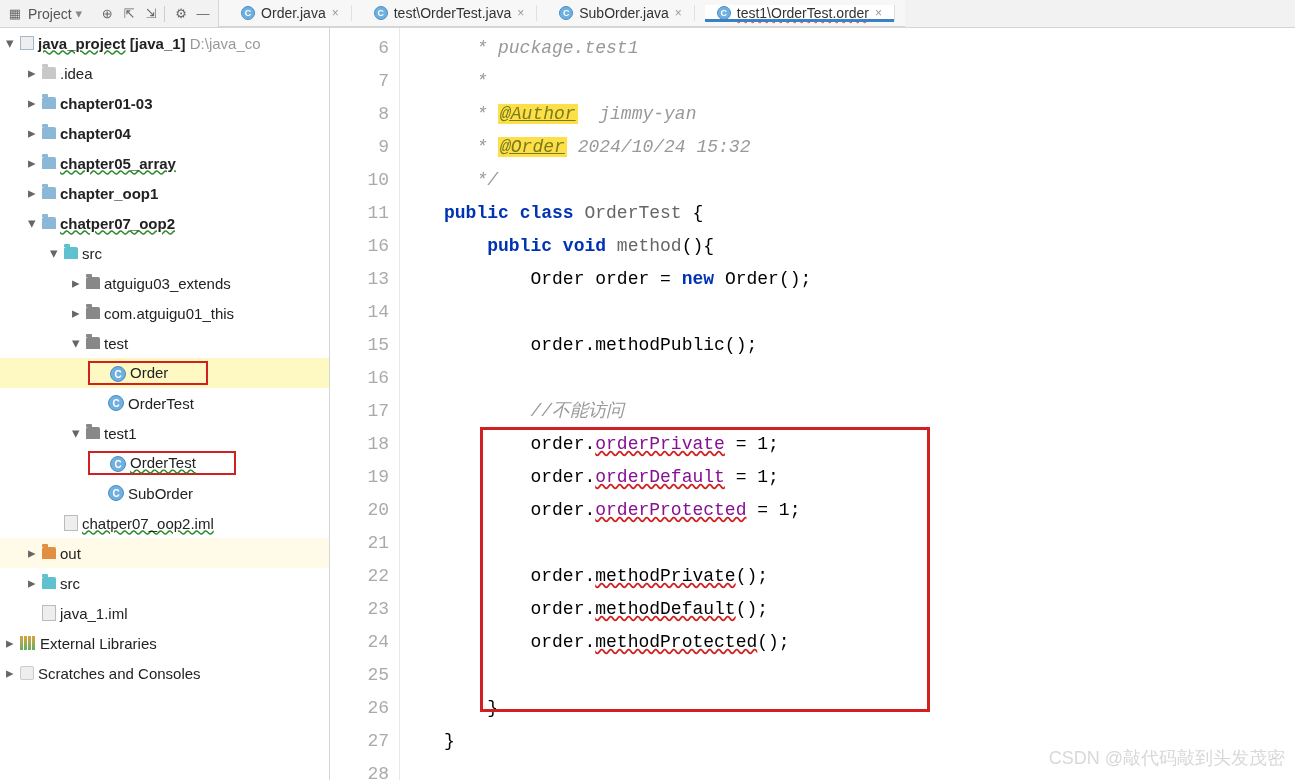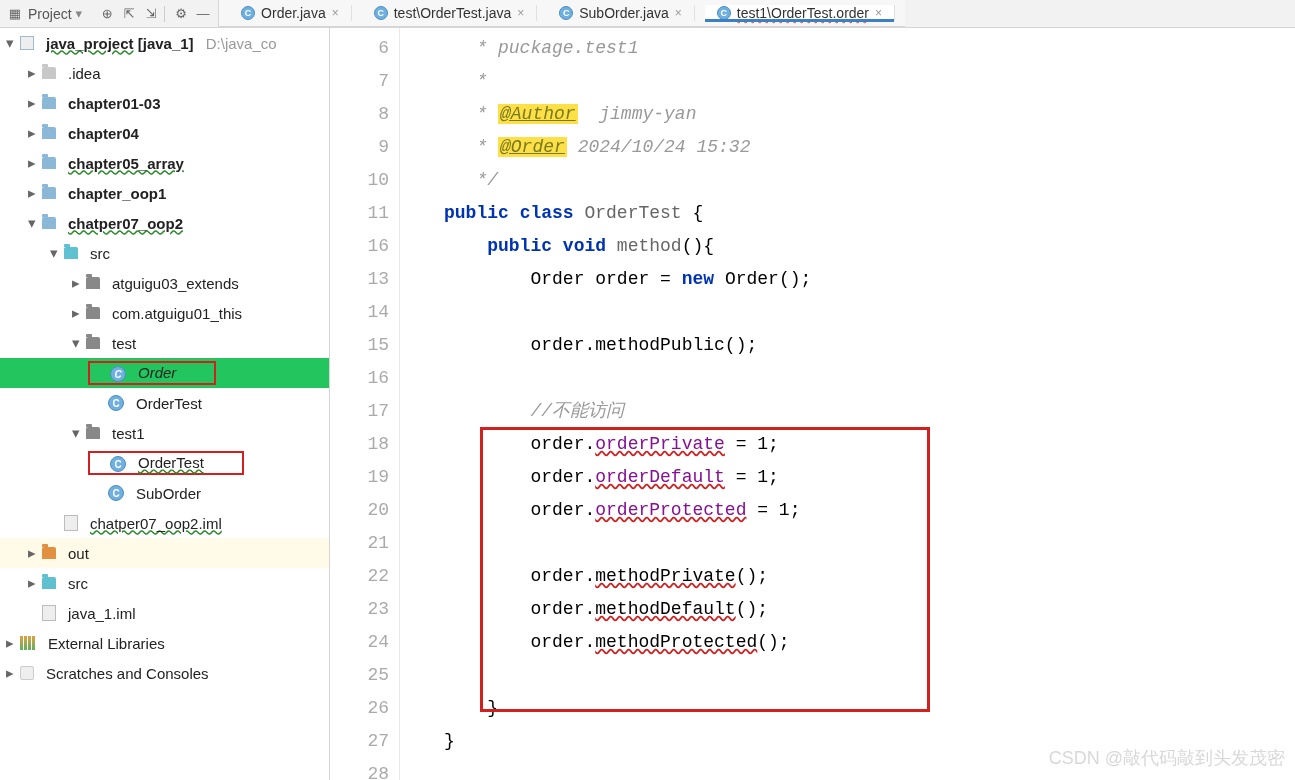--- a/index.html
+++ b/index.html
@@ -12,26 +12,26 @@
 .tab { display: flex; align-items: center; gap: 6px; padding: 0 12px; border-right: 1px solid #e0e0e0; cursor: pointer; font-size: 14px; color: #333; position: relative; }
 .tab.active { background:#fff; }
 .tab.active::after { content:''; position:absolute; left:0; right:0; bottom:-1px; height:3px; background:#3b7fc4; }
 .tab .c-ico { width: 14px; height: 14px; border-radius: 50%; background: #6fb0e0; border:1px solid #4a90c0; display:inline-flex; align-items:center; justify-content:center; font-size:9px; color:#fff; font-weight:bold; }
 .tab .close { color:#999; font-size:12px; }
 .tab .squiggle-red { text-decoration: underline wavy #d04040; text-decoration-thickness:1px; }
 .body { display: flex; flex: 1; overflow: hidden; }
 .sidebar { width: 330px; border-right: 1px solid #d5d5d5; overflow: hidden; background:#fff; }
 .tree { font-size: 15px; color:#222; }
 .tree-row { display: flex; align-items: center; height: 30px; padding-left: 6px; white-space: nowrap; cursor: pointer; }
-.tree-row.sel { background: #22c55e; font-style: italic; }
+.tree-row.sel { background: #fef9c3; }
 .tree-row .arrow { width: 14px; display:inline-block; color:#666; }
 .tree-row .bold { font-weight: bold; }
-.tree-row .muted { color: #999; margin-left: 8px; }
+.tree-row .muted { color: #999; }
 .tree-row .squiggle { text-decoration: underline wavy #2a8a2a; }
-.tree-row .lbl { margin-left: 12px; }
+.tree-row .lbl { margin-left: 4px; }
 .red-box { border: 2px solid #d02020; }
 .tree-row.out-row { background:#fffbe8; }
 .editor { flex: 1; display: flex; overflow: hidden; font-family: Consolas, "Courier New", monospace; font-size: 18px; position: relative; }
 .gutter { width: 70px; background:#fff; text-align:right; color:#aaa; padding: 4px 10px 0 0; border-right:1px solid #e8e8e8; }
 .gutter2 { width:20px; border-right:1px solid transparent; background:#fff; }
 .code { flex:1; padding: 4px 0 0 24px; position: relative; }
 .line { height: 33px; line-height: 33px; white-space: pre; }
 .c-gray { color:#999; font-style:italic; }
 .c-kw { color:#0033b3; font-weight:bold; }
 .c-cls { color:#666; }

